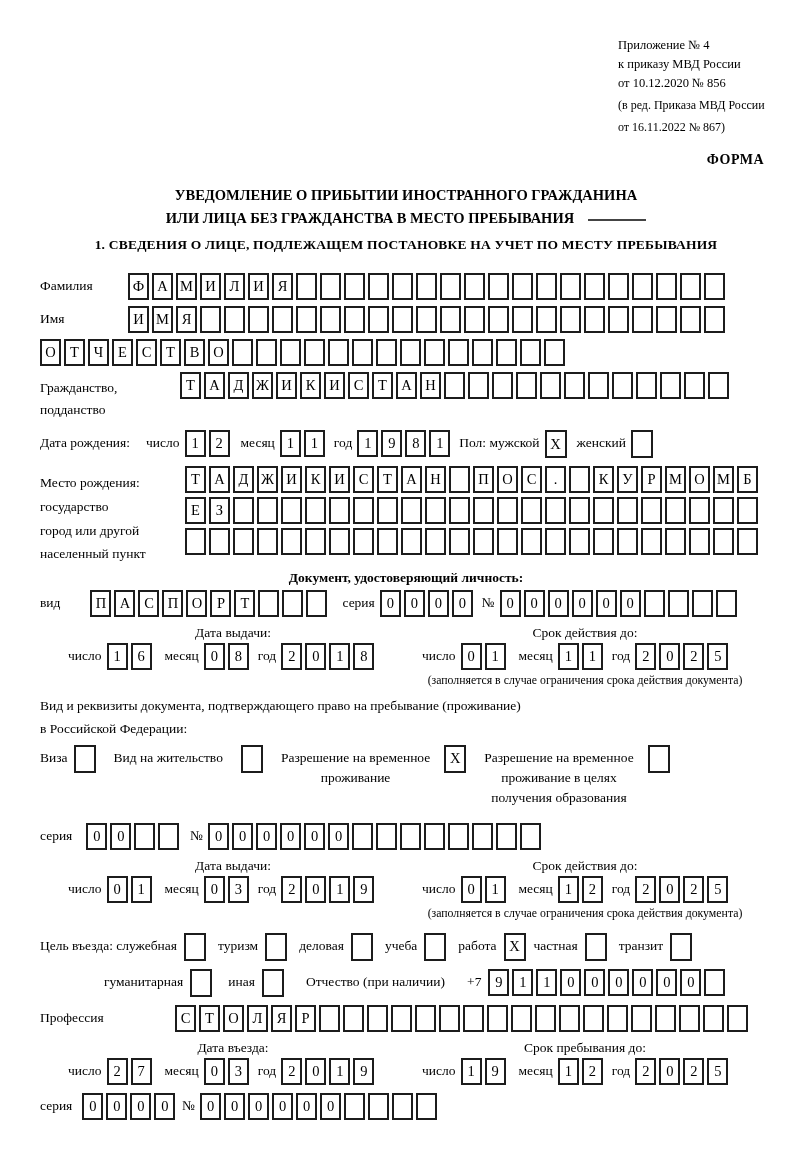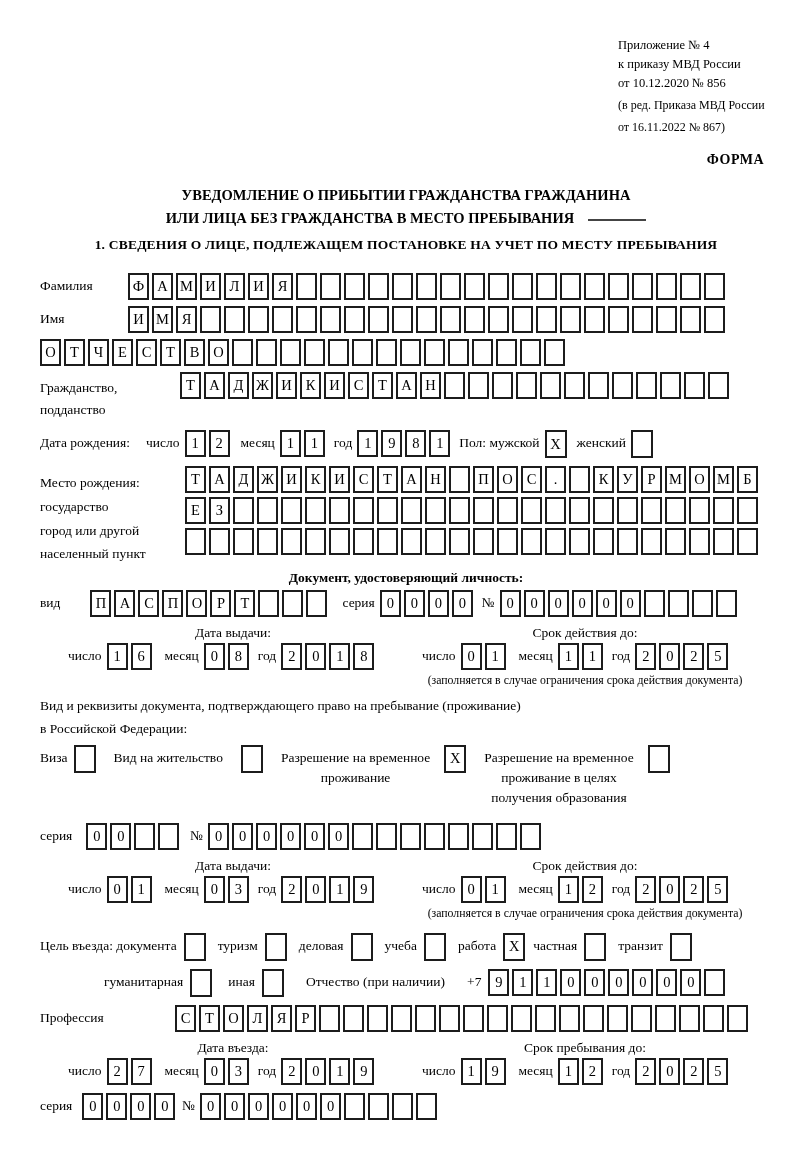--- a/index.html
+++ b/index.html
@@ -78,21 +78,21 @@
     <div>Приложение № 4</div>
     <div>к приказу МВД России</div>
     <div>от 10.12.2020 № 856</div>
     <div class="h2">(в ред. Приказа МВД России</div>
     <div class="h2">от 16.11.2022 № 867)</div>
   </div>
 
   <div class="form-label">ФОРМА</div>
 
   <div class="title">
-    <div>УВЕДОМЛЕНИЕ О ПРИБЫТИИ ГРАЖДАНСТВА ГРАЖДАНИНА</div>
+    <div>УВЕДОМЛЕНИЕ О ПРИБЫТИИ ИНОСТРАННОГО ГРАЖДАНИНА</div>
     <div><span>ИЛИ ЛИЦА БЕЗ ГРАЖДАНСТВА В МЕСТО ПРЕБЫВАНИЯ</span><span class="blank-line"></span></div>
   </div>
 
   <div class="sec-h">1. СВЕДЕНИЯ О ЛИЦЕ, ПОДЛЕЖАЩЕМ ПОСТАНОВКЕ НА УЧЕТ ПО МЕСТУ ПРЕБЫВАНИЯ</div>
 
   <div class="row" style="margin-top:20px">
     <div class="lbl w88">Фамилия</div>
     <div class="cells">
         <span class="cell">Ф</span>
         <span class="cell">А</span>
@@ -517,21 +517,21 @@
             <span class="cell">0</span>
             <span class="cell">2</span>
             <span class="cell">5</span>
           </div>
       </div>
       <div class="dg-note">(заполняется в случае ограничения срока действия документа)</div>
     </div>
   </div>
 
   <div class="purpose-row">
-    <span class="sl">Цель въезда: документа</span>
+    <span class="sl">Цель въезда: служебная</span>
     <span class="cb"></span>
     <span class="sl">туризм</span>
     <span class="cb"></span>
     <span class="sl">деловая</span>
     <span class="cb"></span>
     <span class="sl">учеба</span>
     <span class="cb"></span>
     <span class="sl">работа</span>
     <span class="cb" style="margin-right:8px">X</span>
     <span class="sl">частная</span>

